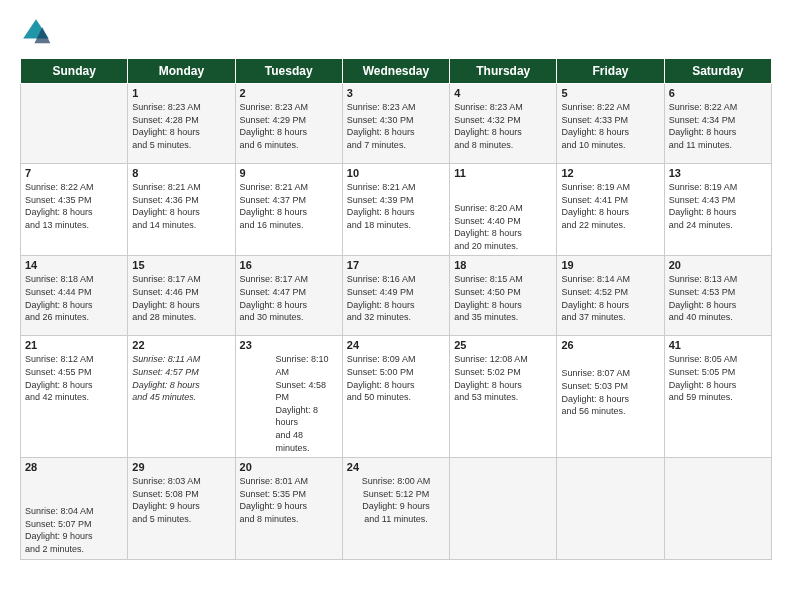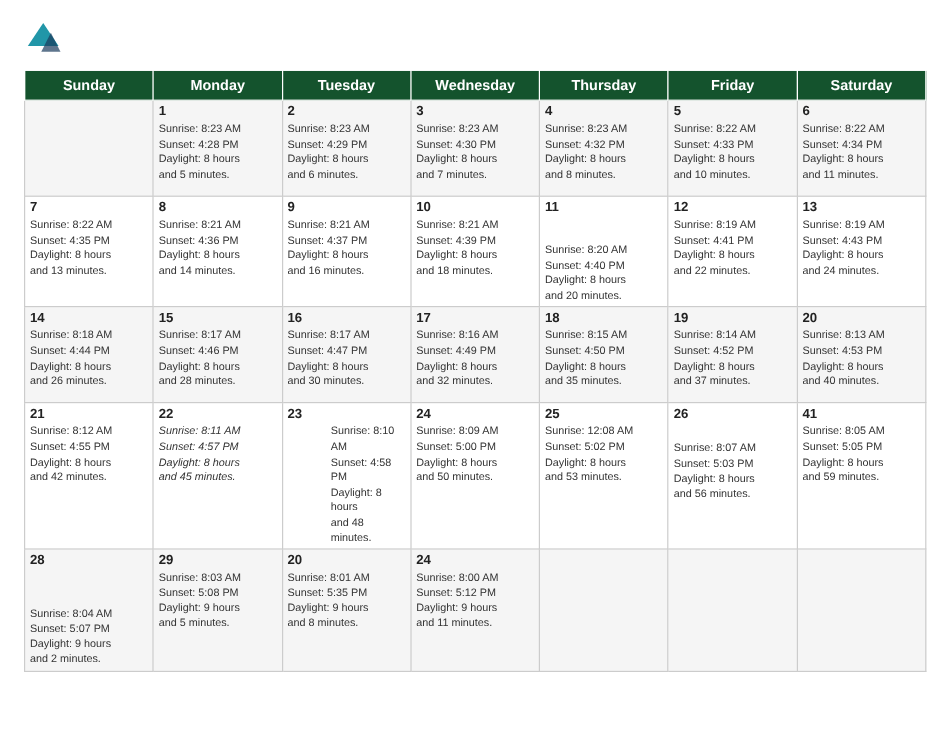--- a/index.html
+++ b/index.html
@@ -339,21 +339,21 @@
           </td>
           <td>
             <span class="day-number">20</span>
             <div class="day-info" style="white-space: pre-line;">Sunrise: 8:01 AM
 Sunset: 5:35 PM
 Daylight: 9 hours
 and 8 minutes.</div>
           </td>
           <td>
             <span class="day-number">24</span>
-            <div class="day-info" style="white-space: pre-line;">Sunrise: 8:00 AM
+            <div class="day-info" style="white-space: pre-line; text-align: center;">Sunrise: 8:00 AM
 Sunset: 5:12 PM
 Daylight: 9 hours
 and 11 minutes.</div>
           </td>
           <td></td>
           <td></td>
           <td></td>
         </tr>
       </tbody>
   </table>

